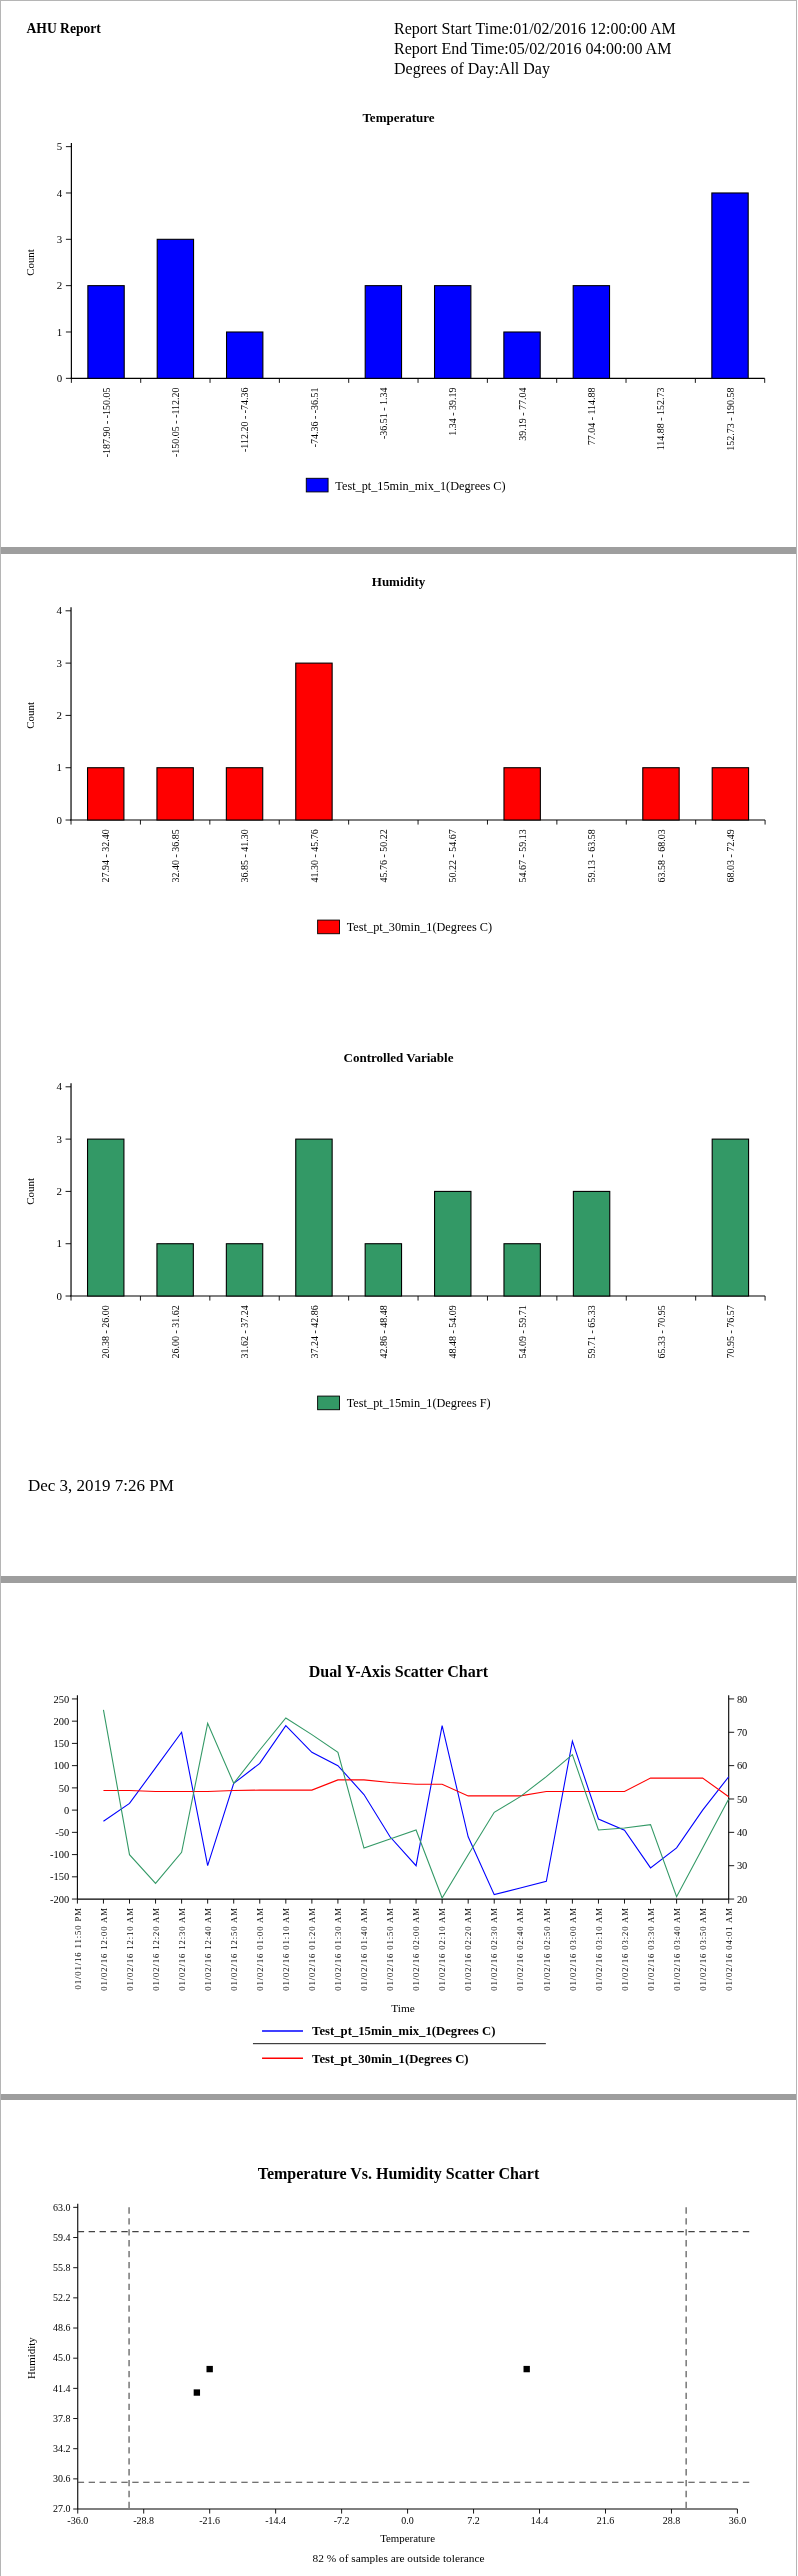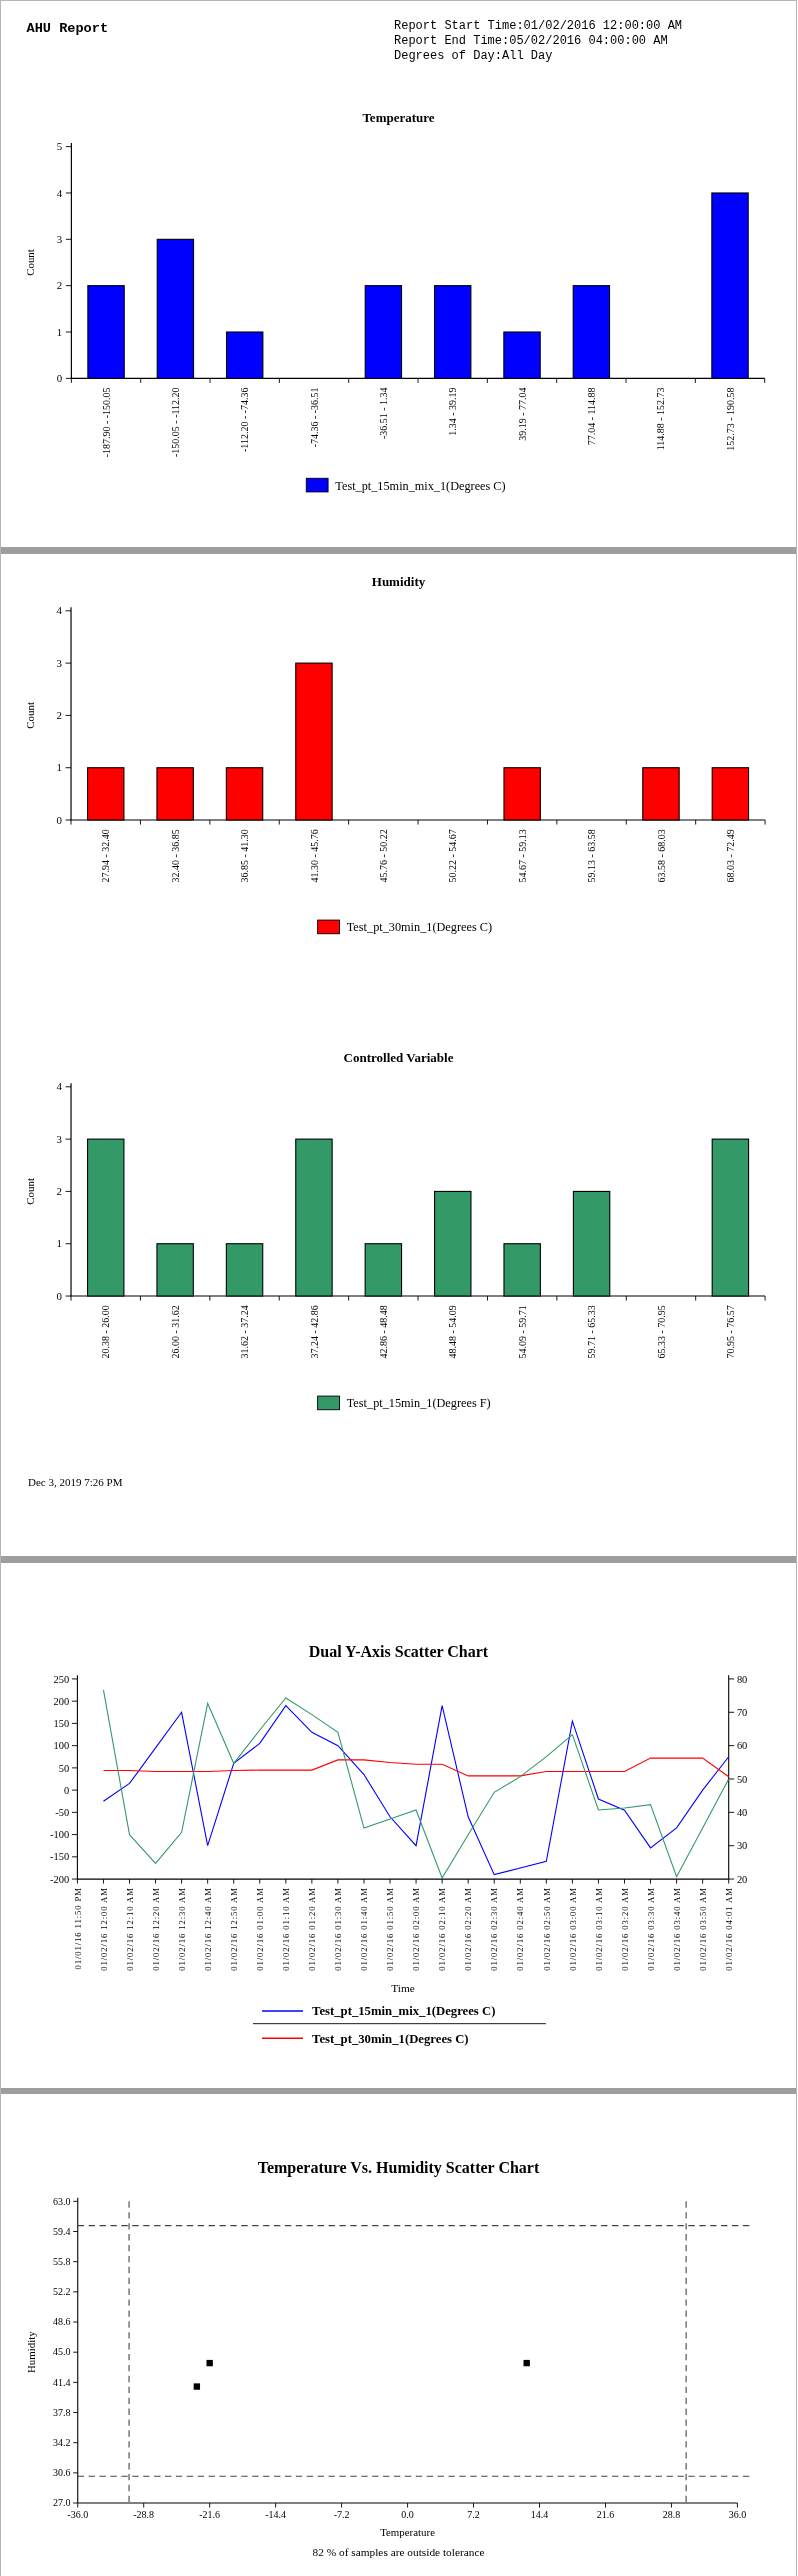--- a/index.html
+++ b/index.html
@@ -1,35 +1,35 @@
 <!DOCTYPE html>
 <html style="font-size:14.5px"><head>
 <meta charset="utf-8">
 <style>
   html,body{margin:0;padding:0;background:#fff;}
   body{font-family:"Liberation Serif",serif;color:#000;}
   .page{width:795px;min-height:2572px;border:1.8px solid #b5b5b5;box-sizing:content-box;background:#fff;}
   .section{position:relative;}
   .section-1{padding-top:9px;padding-bottom:36px;}
   .section-2{padding-bottom:64px;}
-  .section-3{padding-bottom:27px;}
+  .section-3{padding-bottom:13px;}
   .section-4{padding-bottom:64px;}
-  .header-row{position:relative;height:47px;font-family:Liberation Mono, monospace;}
+  .header-row{position:relative;height:47px;}
   .report-title{position:absolute;left:25.5px;top:11px;font-size:13.6px;font-weight:bold;}
-  .report-meta{position:absolute;left:393px;top:9px;font-size:12px;line-height:1.25;}
+  .report-meta{position:absolute;left:393px;top:9px;font-size:16px;line-height:1.25;}
   .chart-title{text-align:center;font-weight:bold;margin:0;}
   .small-title{font-size:13px;}
   .big-title{font-size:16px;}
   .mt-temp{margin-top:53px;}
   .mt-hum{margin-top:20px;}
   .mt-cv{margin-top:97px;}
   .mt-dual{margin-top:80px;}
   .mt-scat{margin-top:65px;font-family:Liberation Serif, serif;}
   .chart-mount{display:flex;justify-content:center;margin-top:7.3px;}
-  .timestamp{font-size:11px;margin:47px 0 4px 27px;}
+  .timestamp{font-size:17px;margin:47px 0 16px 27px;}
   .divider{height:6.4px;background:#9e9e9e;}
   svg text{font-family:"Liberation Serif",serif;fill:#000;}
 </style>
 </head>
 <body>
 
 <div class="page">
 
   <div class="section section-1">
     <div class="header-row">

